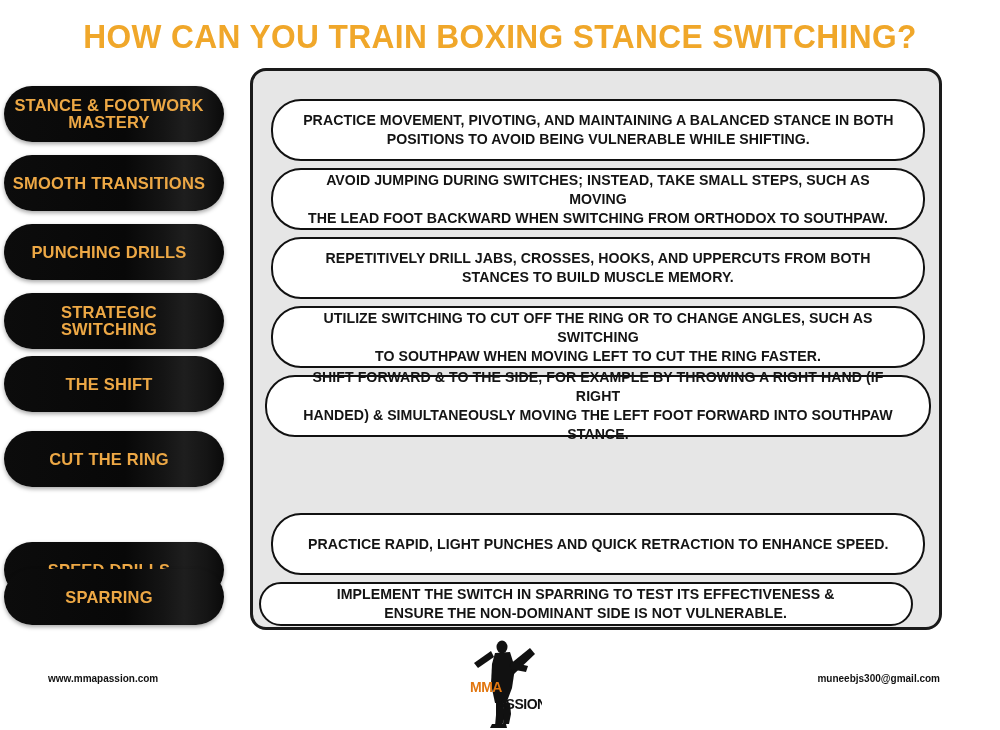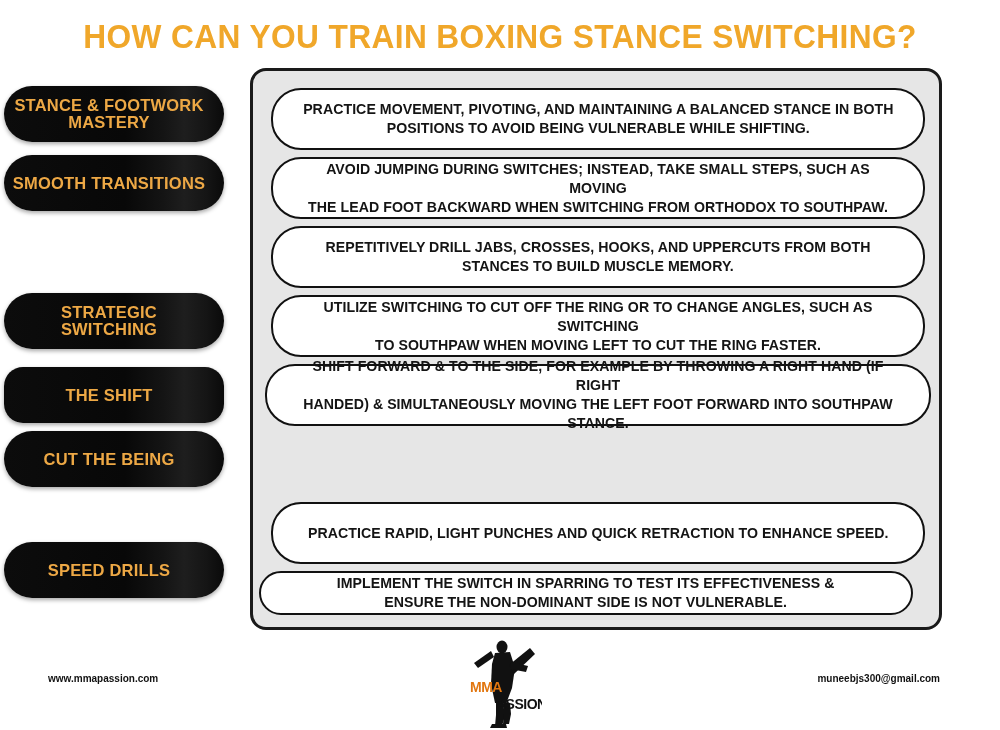--- a/index.html
+++ b/index.html
@@ -99,20 +99,21 @@
   .card {
     position: absolute;
     background: #ffffff;
     border: 2.5px solid #111111;
     border-radius: 30px;
     box-sizing: border-box;
     display: flex;
     align-items: center;
     justify-content: center;
     padding: 0 14px;
+    margin-top: 11px;
   }
   .card-text {
     font-family: "Liberation Sans Narrow", "Liberation Sans", sans-serif;
     font-weight: bold;
     font-size: 14.6px;
     line-height: 19px;
     color: #141414;
     text-align: center;
     letter-spacing: 0.05px;
     white-space: pre-line;
@@ -179,32 +180,38 @@
 <div id="title">HOW CAN YOU TRAIN BOXING STANCE SWITCHING?</div>
 
 <div id="sidebar">
   <div class="pill" style="top:0px;">
     <span class="pill-label">STANCE &amp; FOOTWORK
 MASTERY</span>
   </div>
   <div class="pill" style="top:69px;">
     <span class="pill-label">SMOOTH TRANSITIONS</span>
   </div>
+  <div class="pill" style="top:138px;">
+    <span class="pill-label">PUNCHING DRILLS</span>
+  </div>
   <div class="pill" style="top:207px;">
     <span class="pill-label">STRATEGIC
 SWITCHING</span>
   </div>
-  <div class="pill" style="top:281px;border-radius:19px;">
+  <div class="pill" style="top:270px;">
     <span class="pill-label">THE SHIFT</span>
   </div>
   <div class="pill" style="top:345px;">
-    <span class="pill-label">CUT THE BEING</span>
+    <span class="pill-label">CUT THE RING</span>
   </div>
   <div class="pill" style="top:414px;margin-top:42px;">
     <span class="pill-label">SPEED DRILLS</span>
+  </div>
+  <div class="pill" style="top:483px;">
+    <span class="pill-label">SPARRING</span>
   </div>
 </div>
 
 <div id="panel">
   <div class="card" style="left:18px;  top:17px;  width:654px; height:62px;">
     <span class="card-text">PRACTICE MOVEMENT, PIVOTING, AND MAINTAINING A BALANCED STANCE IN BOTH
 POSITIONS TO AVOID BEING VULNERABLE WHILE SHIFTING.</span>
   </div>
   <div class="card" style="left:18px;  top:86px;  width:654px; height:62px;">
     <span class="card-text">AVOID JUMPING DURING SWITCHES; INSTEAD, TAKE SMALL STEPS, SUCH AS MOVING

